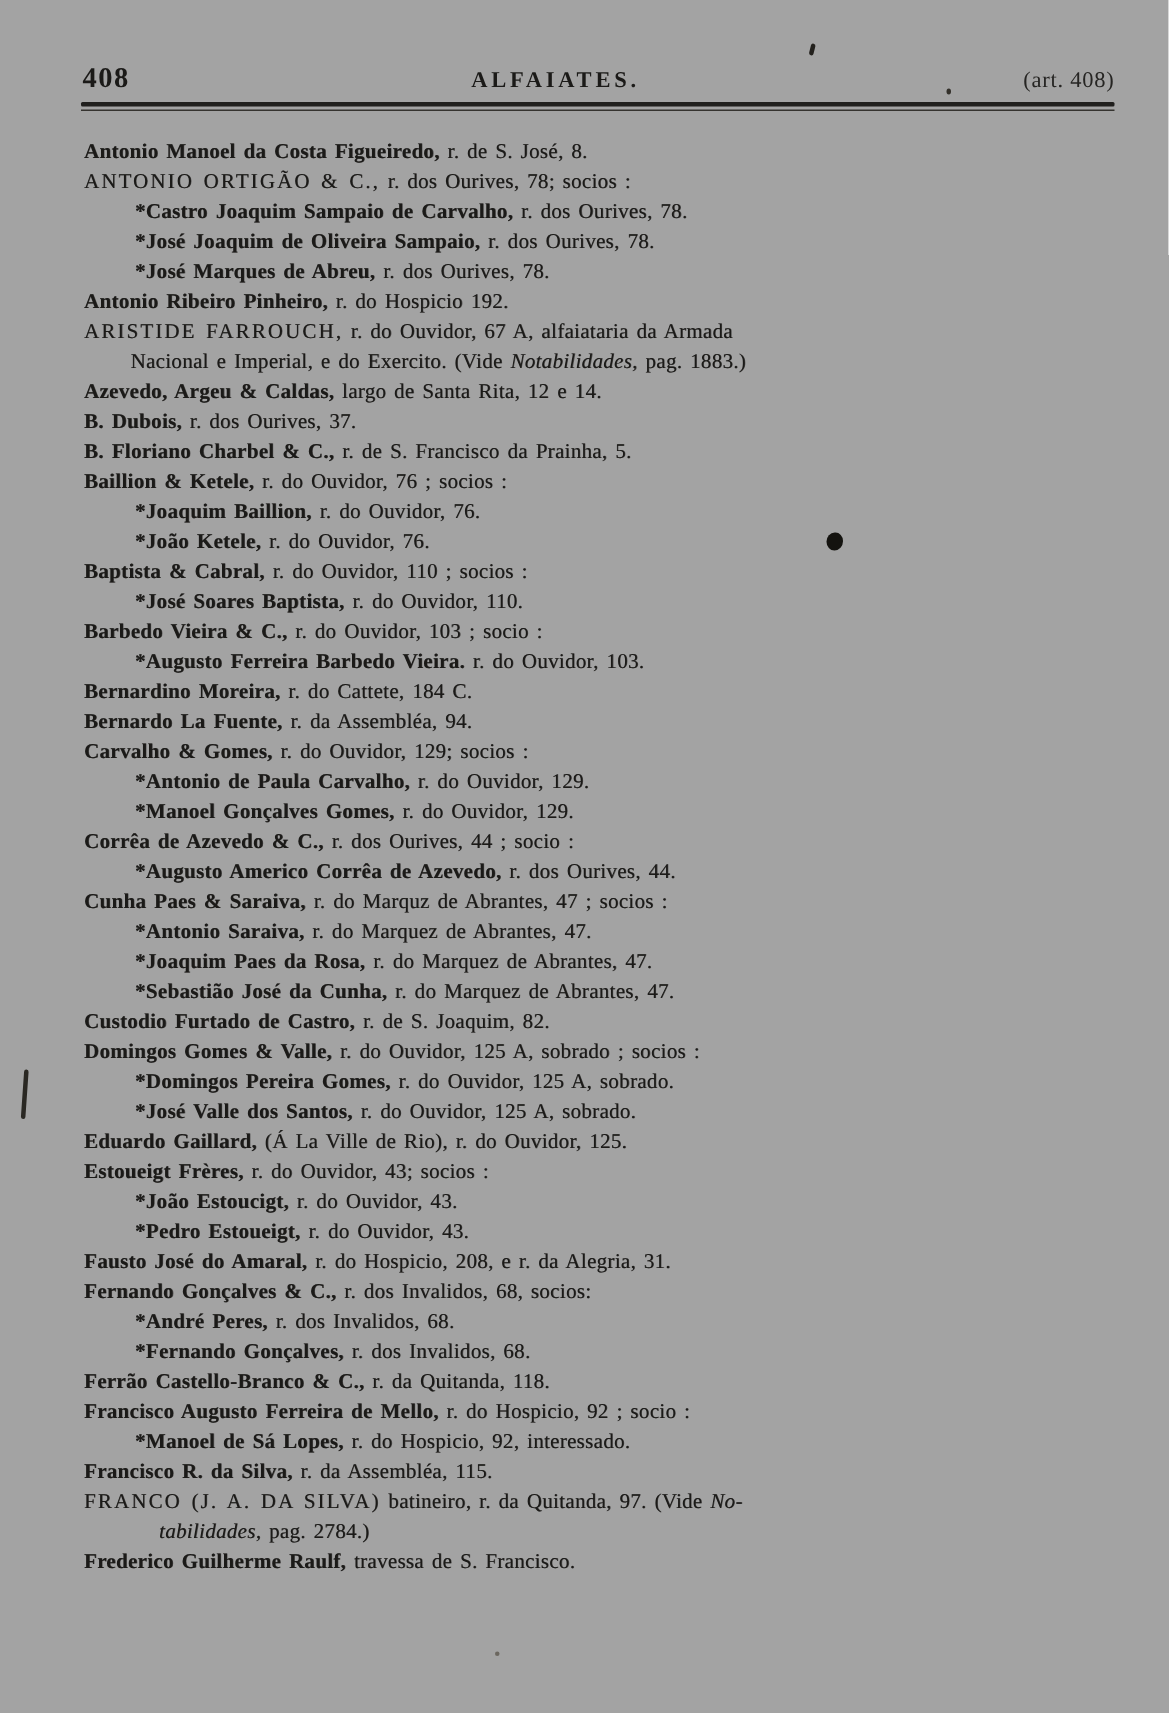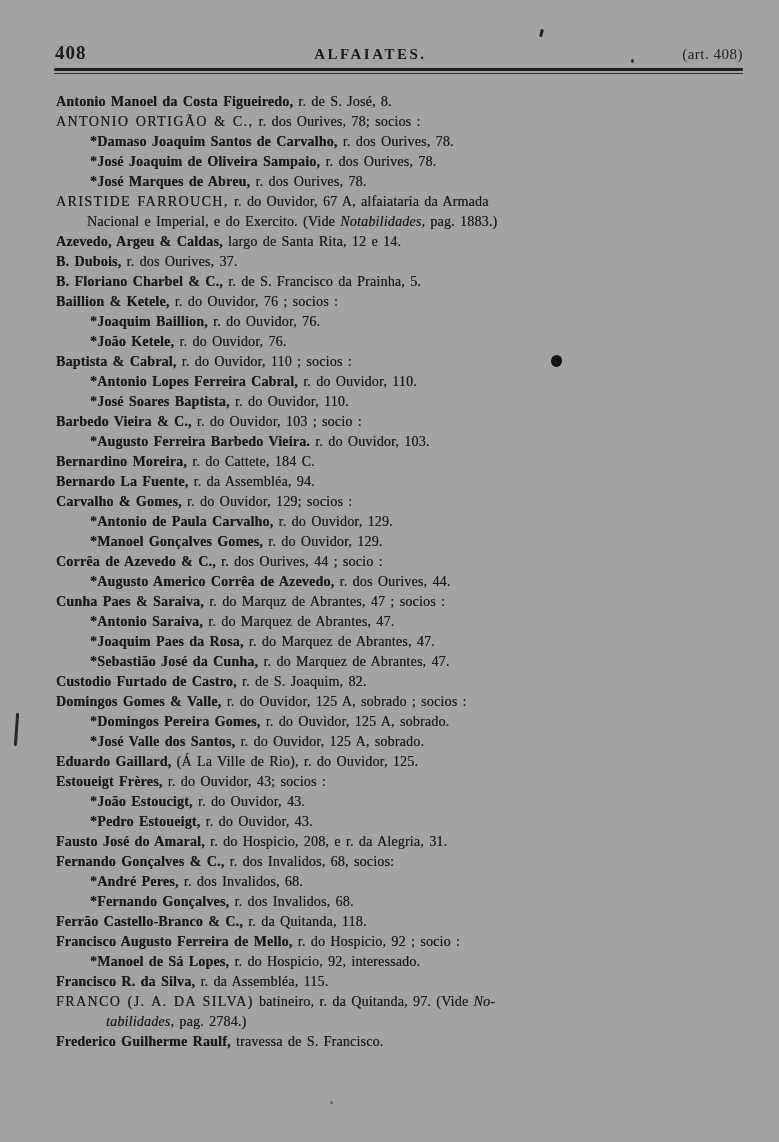--- a/index.html
+++ b/index.html
@@ -135,33 +135,33 @@
   </header>
 
   <div class="header-divider">
     <div class="rule-thick"></div>
     <div class="rule-thin"></div>
   </div>
 
   <main class="directory">
       <div class="line indent-0"><span class="seg-name">Antonio Manoel da Costa Figueiredo,</span><span class="seg-plain"> r. de S. José, 8.</span></div>
       <div class="line indent-0"><span class="seg-caps">ANTONIO ORTIGÃO &amp; C.,</span><span class="seg-plain"> r. dos Ourives, 78; socios :</span></div>
-      <div class="line indent-1"><span class="seg-name">*Damaso Joaquim Santos de Carvalho,</span><span class="seg-plain"> r. dos Ourives, 78.</span></div>
+      <div class="line indent-1"><span class="seg-name">*Castro Joaquim Sampaio de Carvalho,</span><span class="seg-plain"> r. dos Ourives, 78.</span></div>
       <div class="line indent-1"><span class="seg-name">*José Joaquim de Oliveira Sampaio,</span><span class="seg-plain"> r. dos Ourives, 78.</span></div>
       <div class="line indent-1"><span class="seg-name">*José Marques de Abreu,</span><span class="seg-plain"> r. dos Ourives, 78.</span></div>
+      <div class="line indent-0"><span class="seg-name">Antonio Ribeiro Pinheiro,</span><span class="seg-plain"> r. do Hospicio 192.</span></div>
       <div class="line indent-0"><span class="seg-caps">ARISTIDE FARROUCH,</span><span class="seg-plain"> r. do Ouvidor, 67 A, alfaiataria da Armada</span></div>
       <div class="line indent-2"><span class="seg-plain">Nacional e Imperial, e do Exercito. (Vide </span><span class="seg-italic">Notabilidades,</span><span class="seg-plain"> pag. 1883.)</span></div>
       <div class="line indent-0"><span class="seg-name">Azevedo, Argeu &amp; Caldas,</span><span class="seg-plain"> largo de Santa Rita, 12 e 14.</span></div>
       <div class="line indent-0"><span class="seg-name">B. Dubois,</span><span class="seg-plain"> r. dos Ourives, 37.</span></div>
       <div class="line indent-0"><span class="seg-name">B. Floriano Charbel &amp; C.,</span><span class="seg-plain"> r. de S. Francisco da Prainha, 5.</span></div>
       <div class="line indent-0"><span class="seg-name">Baillion &amp; Ketele,</span><span class="seg-plain"> r. do Ouvidor, 76 ; socios :</span></div>
       <div class="line indent-1"><span class="seg-name">*Joaquim Baillion,</span><span class="seg-plain"> r. do Ouvidor, 76.</span></div>
       <div class="line indent-1"><span class="seg-name">*João Ketele,</span><span class="seg-plain"> r. do Ouvidor, 76.</span></div>
       <div class="line indent-0"><span class="seg-name">Baptista &amp; Cabral,</span><span class="seg-plain"> r. do Ouvidor, 110 ; socios :</span></div>
-      <div class="line indent-1"><span class="seg-name">*Antonio Lopes Ferreira Cabral,</span><span class="seg-plain"> r. do Ouvidor, 110.</span></div>
       <div class="line indent-1"><span class="seg-name">*José Soares Baptista,</span><span class="seg-plain"> r. do Ouvidor, 110.</span></div>
       <div class="line indent-0"><span class="seg-name">Barbedo Vieira &amp; C.,</span><span class="seg-plain"> r. do Ouvidor, 103 ; socio :</span></div>
       <div class="line indent-1"><span class="seg-name">*Augusto Ferreira Barbedo Vieira.</span><span class="seg-plain"> r. do Ouvidor, 103.</span></div>
       <div class="line indent-0"><span class="seg-name">Bernardino Moreira,</span><span class="seg-plain"> r. do Cattete, 184 C.</span></div>
       <div class="line indent-0"><span class="seg-name">Bernardo La Fuente,</span><span class="seg-plain"> r. da Assembléa, 94.</span></div>
       <div class="line indent-0"><span class="seg-name">Carvalho &amp; Gomes,</span><span class="seg-plain"> r. do Ouvidor, 129; socios :</span></div>
       <div class="line indent-1"><span class="seg-name">*Antonio de Paula Carvalho,</span><span class="seg-plain"> r. do Ouvidor, 129.</span></div>
       <div class="line indent-1"><span class="seg-name">*Manoel Gonçalves Gomes,</span><span class="seg-plain"> r. do Ouvidor, 129.</span></div>
       <div class="line indent-0"><span class="seg-name">Corrêa de Azevedo &amp; C.,</span><span class="seg-plain"> r. dos Ourives, 44 ; socio :</span></div>
       <div class="line indent-1"><span class="seg-name">*Augusto Americo Corrêa de Azevedo,</span><span class="seg-plain"> r. dos Ourives, 44.</span></div>

